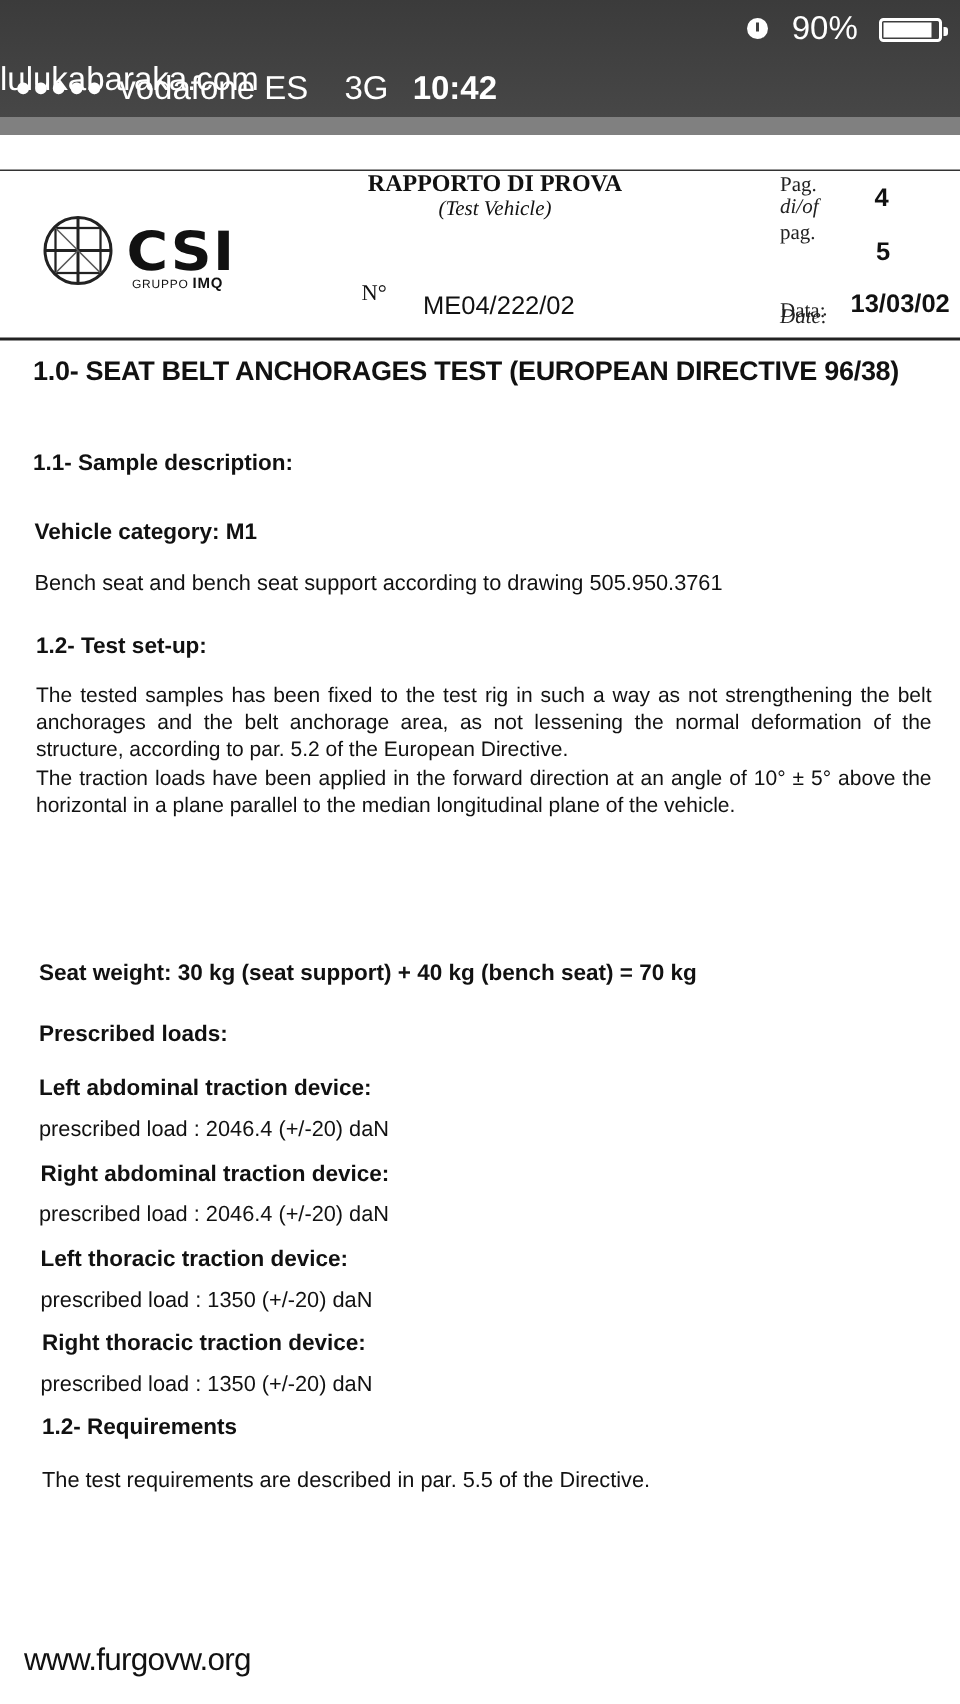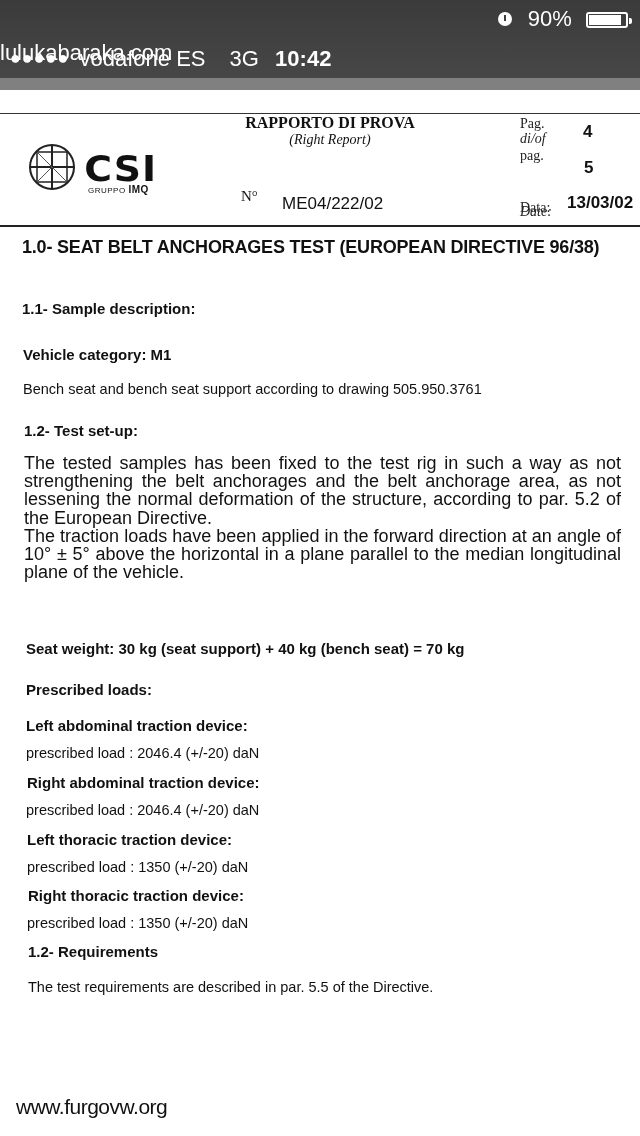--- a/index.html
+++ b/index.html
@@ -26,21 +26,21 @@
   .rp-sub { position:absolute; left:230px; top:132px; width:200px; text-align:center; font-family:"Liberation Serif", serif; font-style:italic; font-size:14px; }
   .serif-sm { position:absolute; font-family:"Liberation Serif", serif; font-size:14px; line-height:14px; color:#222; }
   .hdr-val { position:absolute; font-size:17px; font-weight:bold; }
   .no-label { position:absolute; left:241px; top:188px; font-family:"Liberation Serif", serif; font-size:15px; }
   .no-val { position:absolute; left:282px; top:194px; font-size:17px; }
 
   .t { position:absolute; white-space:nowrap; }
   .h1 { left:22px; top:237px; font-size:18px; font-weight:bold; letter-spacing:-0.2px; }
   .h2 { font-size:15px; font-weight:bold; }
   .p { font-size:14.5px; }
-  .para { position:absolute; left:24px; top:454px; width:597px; font-size:18px; line-height:18.2px; text-align:justify; }
+  .para { position:absolute; left:24px; top:454px; width:597px; font-size:14px; line-height:18.2px; text-align:justify; }
   .para div { text-align:justify; }
   .footer-url { position:absolute; left:16px; top:1095px; font-size:21px; font-weight:normal; color:#111; letter-spacing:-0.5px; }
 </style>
 </head>
 <body>
 
 <div class="topbar">
   <div class="status">
     <div class="left">
       <span class="dots">●●●●●</span>
@@ -67,21 +67,21 @@
   <line x1="3" y1="25" x2="47" y2="25" stroke="#222" stroke-width="2"></line>
   <rect x="10" y="10" width="30" height="30" fill="none" stroke="#222" stroke-width="1.5"></rect>
   <line x1="10" y1="10" x2="25" y2="25" stroke="#555" stroke-width="1"></line>
   <line x1="40" y1="40" x2="25" y2="25" stroke="#555" stroke-width="1"></line>
   <line x1="10" y1="40" x2="25" y2="25" stroke="#555" stroke-width="1"></line>
 </svg>
 <div class="csi">CSI</div>
 <div class="gruppo"><span>GRUPPO</span> <b>IMQ</b></div>
 
 <div class="rp-title">RAPPORTO DI PROVA</div>
-<div class="rp-sub">(Right Report)</div>
+<div class="rp-sub">(Test Vehicle)</div>
 
 <div class="serif-sm" style="left:520px;top:117px">Pag.</div>
 <div class="serif-sm" style="left:520px;top:132px;font-style:italic">di/of</div>
 <div class="serif-sm" style="left:520px;top:149px">pag.</div>
 <div class="hdr-val" style="left:583px;top:122px">4</div>
 <div class="hdr-val" style="left:584px;top:158px">5</div>
 
 <div class="no-label">N°</div>
 <div class="no-val">ME04/222/02</div>
 

